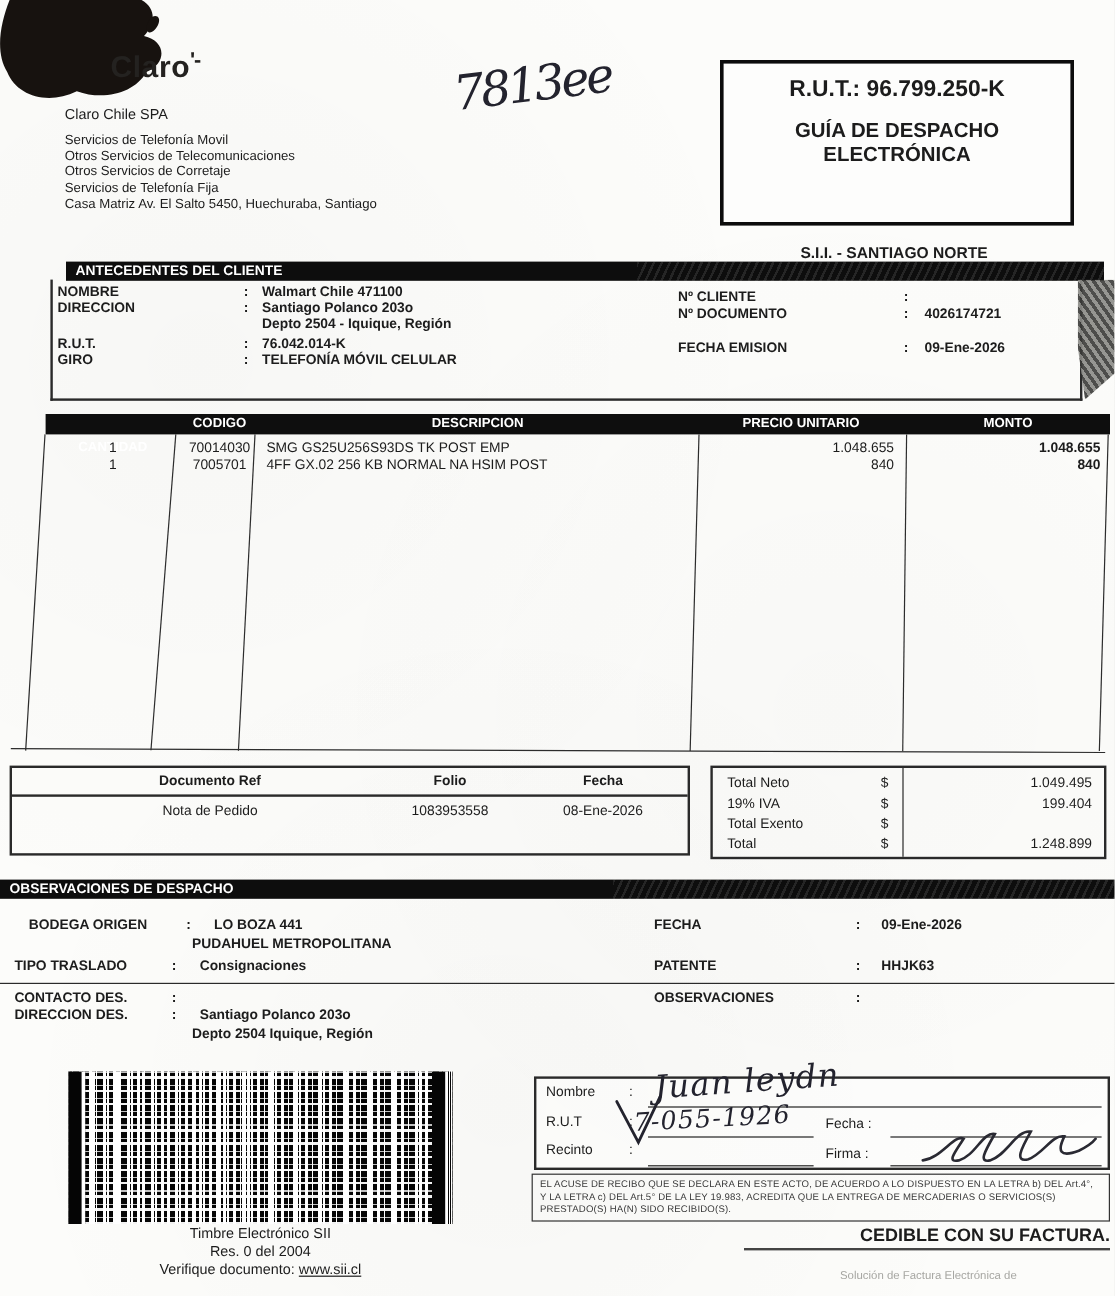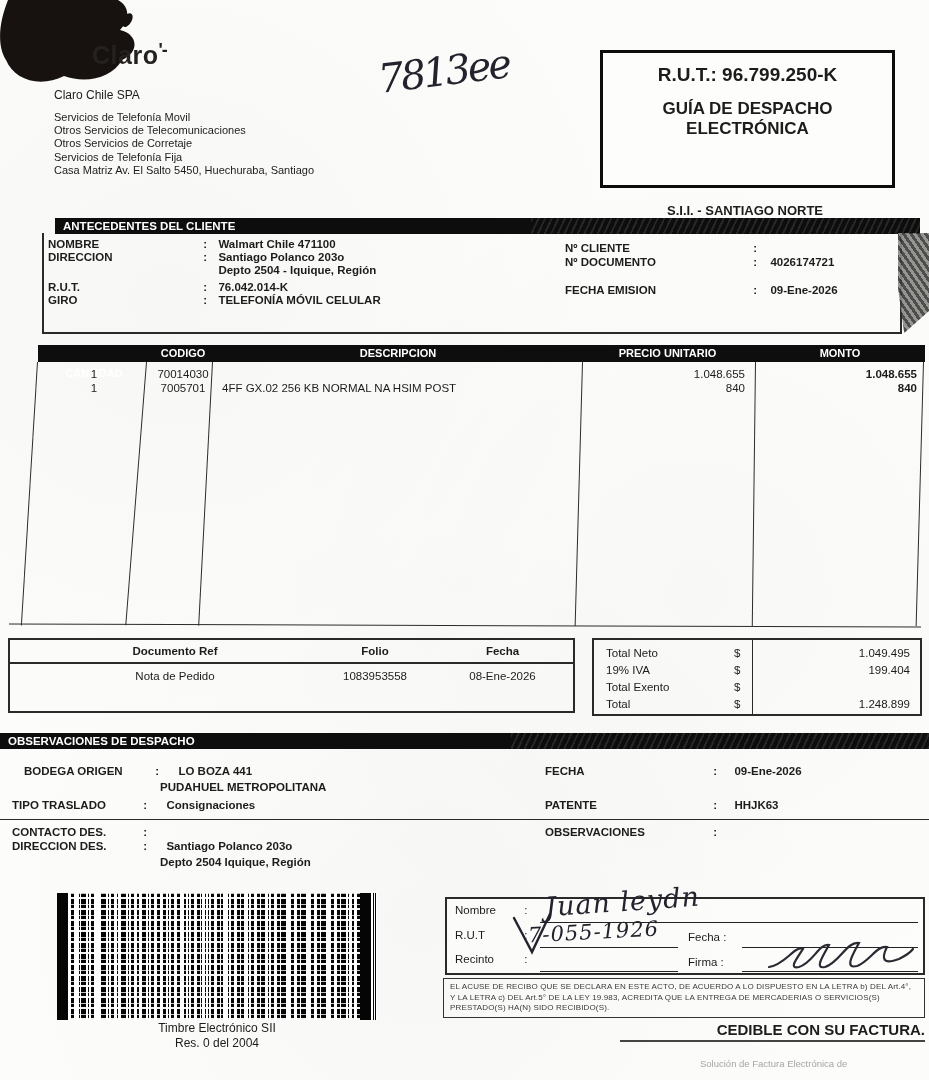--- a/index.html
+++ b/index.html
@@ -192,20 +192,21 @@
   <div class="vline" style="left:37px;top:362px;height:264px;transform:rotate(3.5deg);"></div>
   <div class="vline" style="left:146px;top:362px;height:264px;transform:rotate(4.5deg);"></div>
   <div class="vline" style="left:212px;top:362px;height:264px;transform:rotate(3deg);"></div>
   <div class="vline" style="left:582px;top:362px;height:264px;transform:rotate(1.6deg);"></div>
   <div class="vline" style="left:755px;top:362px;height:264px;transform:rotate(0.7deg);"></div>
   <div class="vline" style="left:923px;top:362px;height:264px;transform:rotate(1.6deg);"></div>
   <div class="hline" style="left:9px;top:625px;width:912px;transform:rotate(0.2deg);"></div>
 
   <div class="cell" style="left:38px;top:367px;width:112px;text-align:center;">1</div>
   <div class="cell" style="left:150px;top:367px;width:66px;text-align:center;">70014030</div>
+  <div class="cell" style="left:222px;top:367px;width:355px;">SMG GS25U256S93DS TK POST EMP</div>
   <div class="cell" style="left:580px;top:367px;width:165px;text-align:right;">1.048.655</div>
   <div class="cell" style="left:755px;top:367px;width:162px;text-align:right;font-weight:bold;">1.048.655</div>
 
   <div class="cell" style="left:38px;top:381px;width:112px;text-align:center;">1</div>
   <div class="cell" style="left:150px;top:381px;width:66px;text-align:center;">7005701</div>
   <div class="cell" style="left:222px;top:381px;width:355px;">4FF GX.02 256 KB NORMAL NA HSIM POST</div>
   <div class="cell" style="left:580px;top:381px;width:165px;text-align:right;">840</div>
   <div class="cell" style="left:755px;top:381px;width:162px;text-align:right;font-weight:bold;">840</div>
 
   <div class="refbox">
@@ -293,20 +294,23 @@
     <span></span>
   </div>
 
   <div class="barcode">
     <span class="endbar left"></span>
     <span class="endbar right"></span>
     <span class="endthin"></span>
   </div>
   <div class="stamp-cap" style="top:1021px;">Timbre Electrónico SII</div>
   <div class="stamp-cap" style="top:1036px;">Res. 0 del 2004</div>
+  <div class="stamp-cap" style="top:1051px;">
+    <span>Verifique documento: </span><span class="link">www.sii.cl</span>
+  </div>
 
   <div class="sigbox"></div>
   <div class="slab fieldrow" style="left:455px;top:904px;font-weight:normal;">
     <span style="display:inline-block;width:66px;">Nombre</span>
     <span>:</span>
   </div>
   <div class="sline" style="left:540px;top:922px;width:378px;"></div>
 
   <div class="slab fieldrow" style="left:455px;top:929px;font-weight:normal;">
     <span style="display:inline-block;width:66px;">R.U.T</span>

